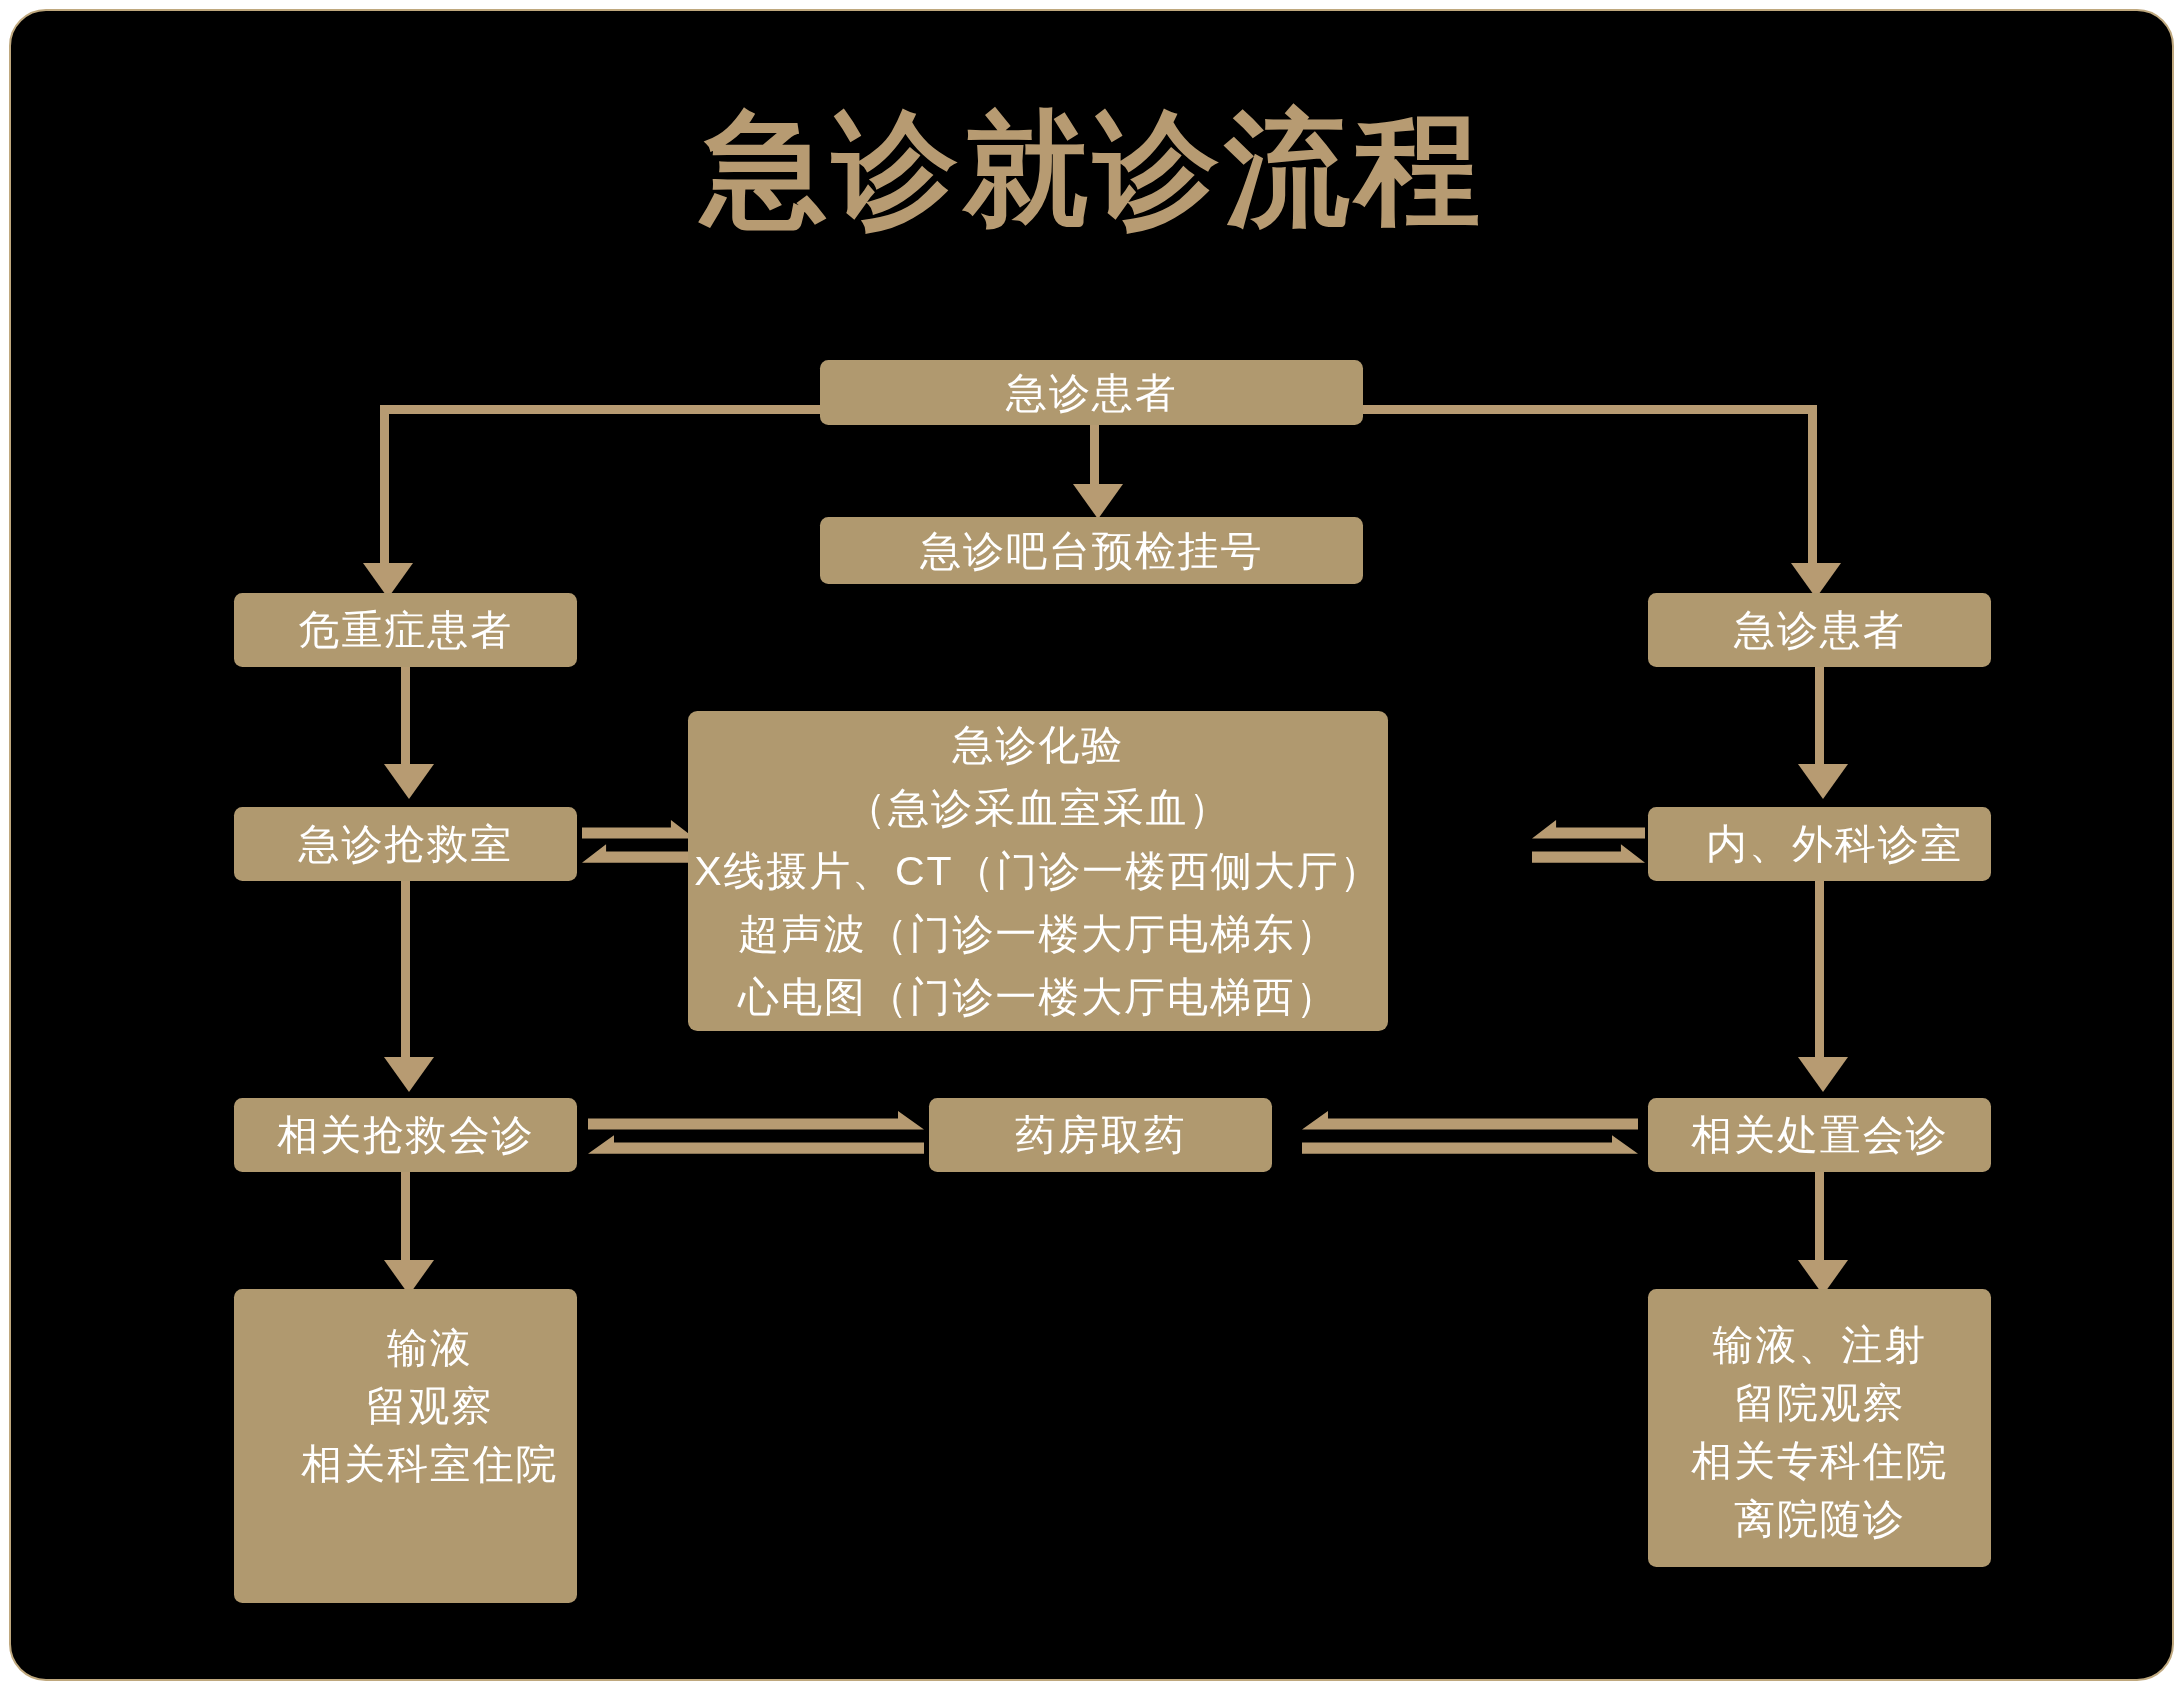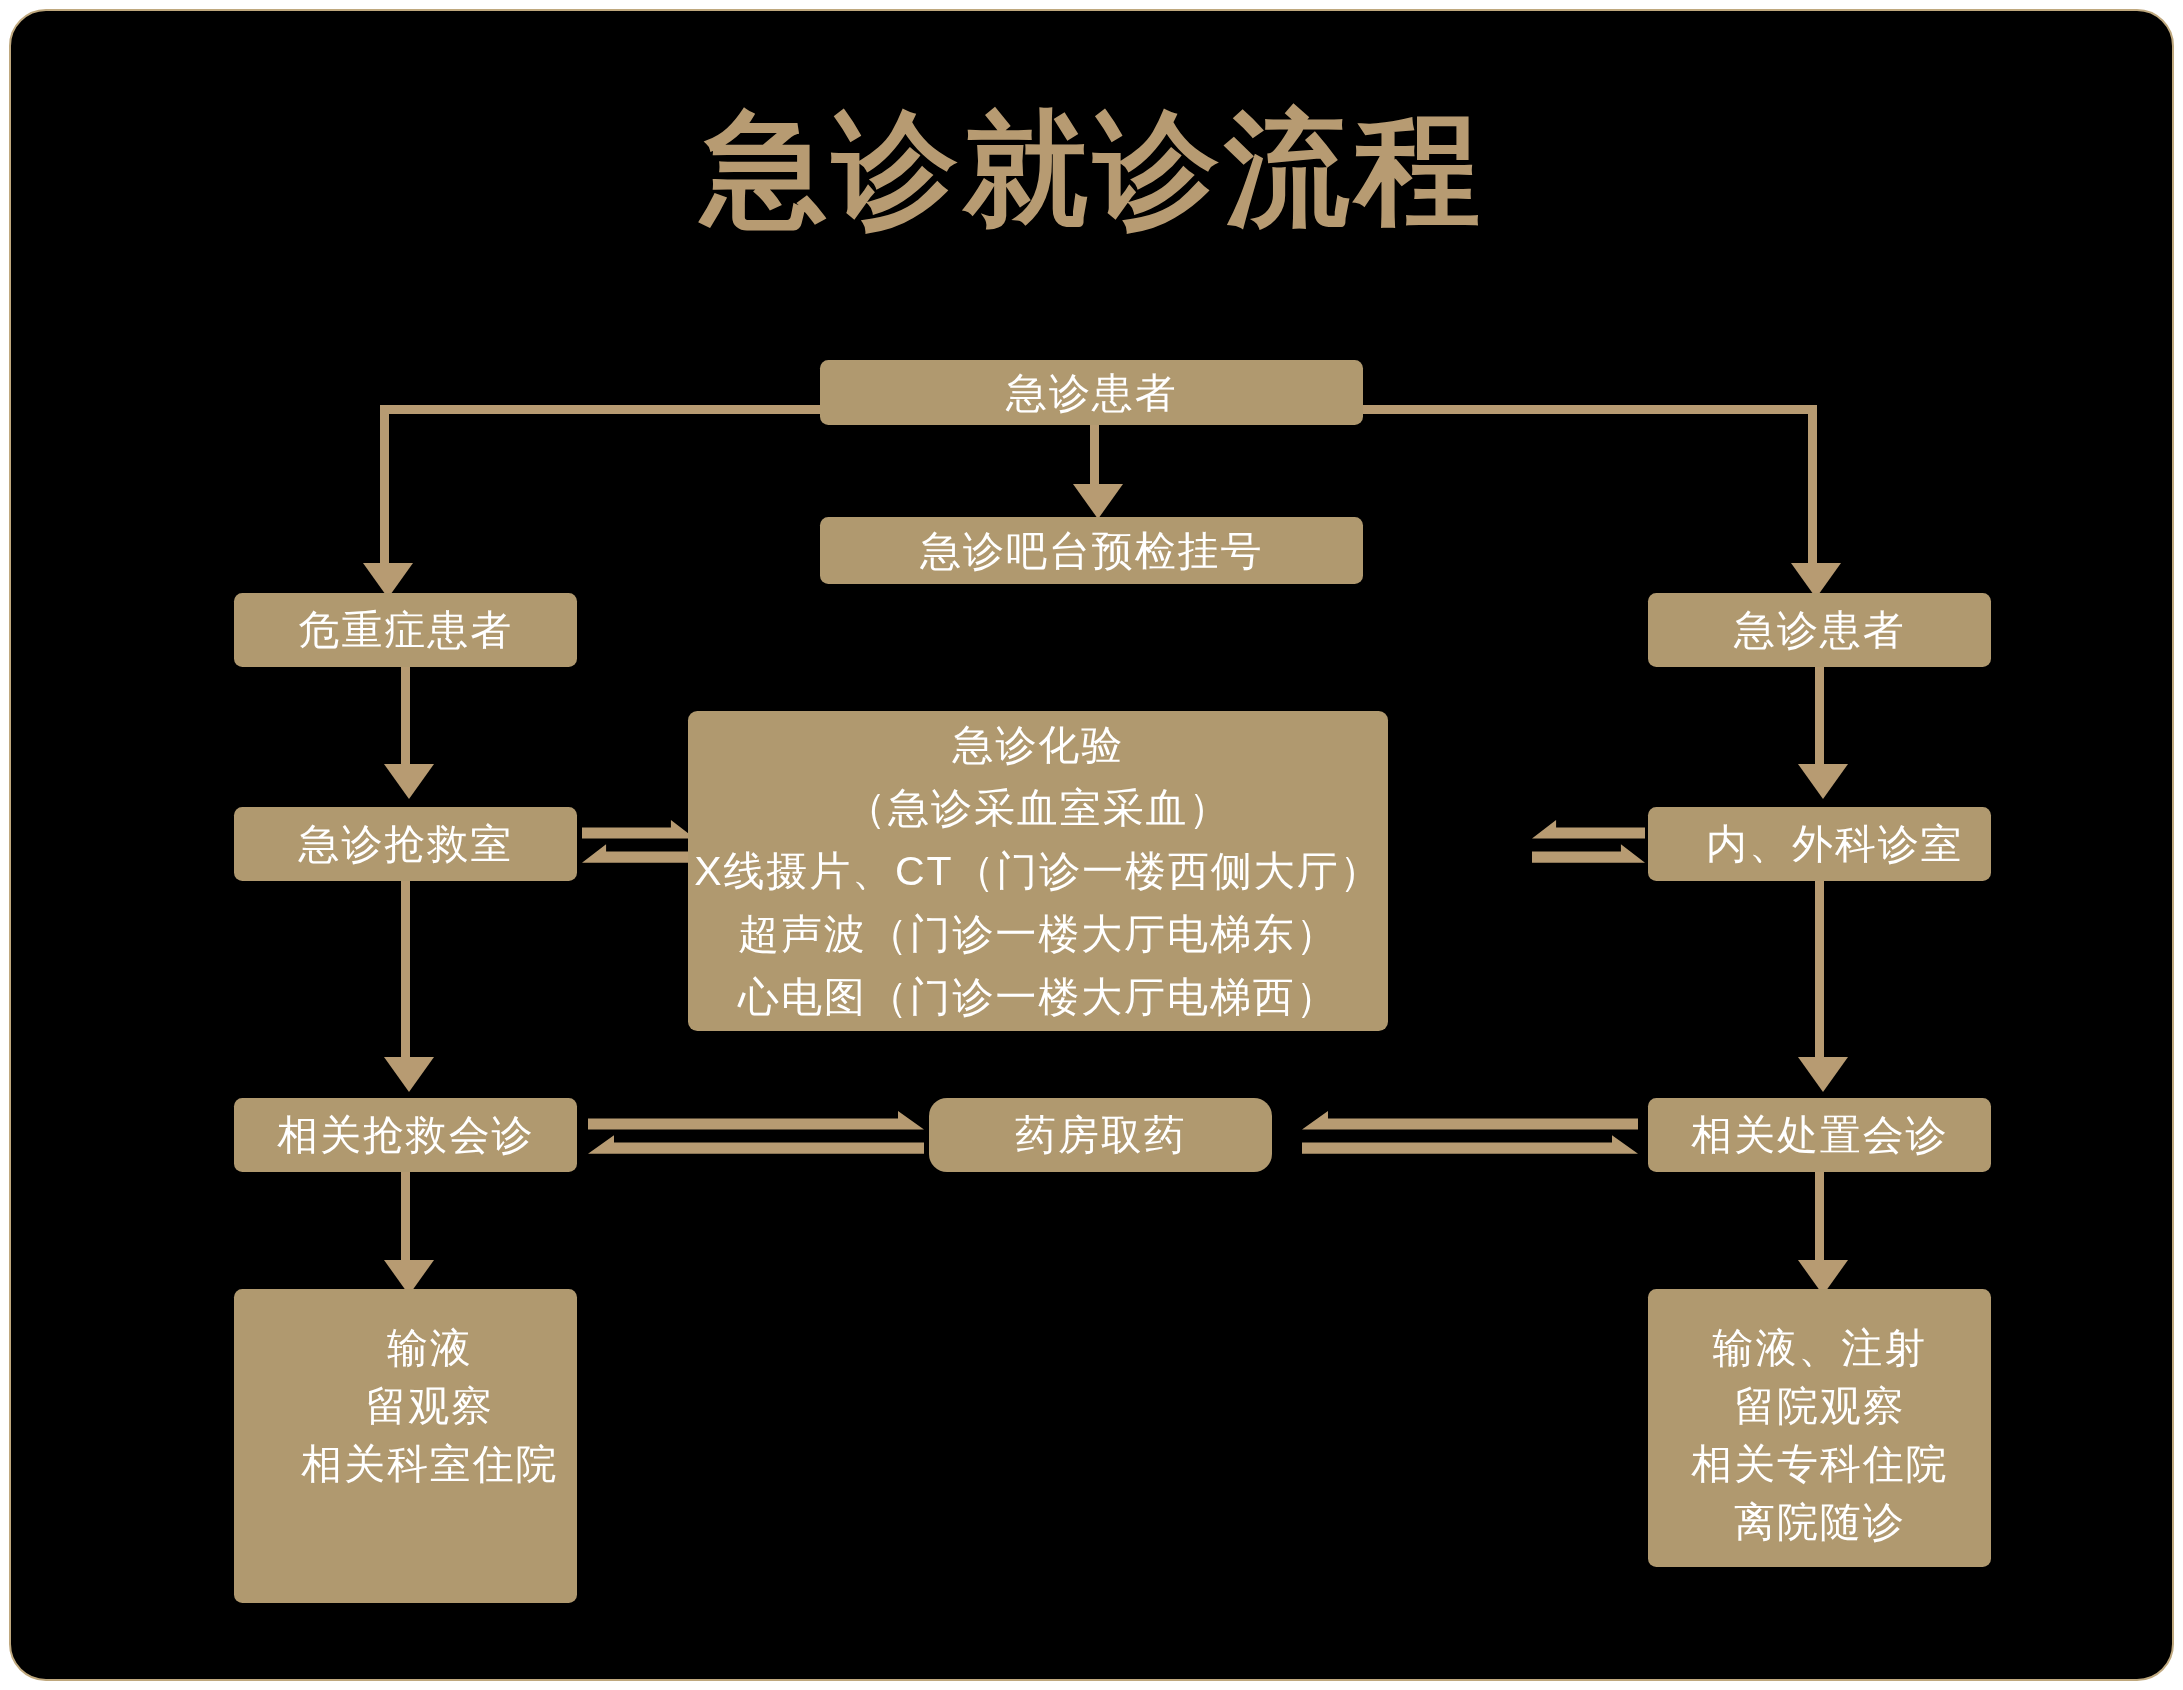--- a/index.html
+++ b/index.html
@@ -145,21 +145,21 @@
 心电图（门诊一楼大厅电梯西）</div>
 
     <div class="vline" style="left:390px; top:870px; height:186px;"></div>
     <div class="arrowhead-down" style="left:373px; top:1046px;"></div>
 
     <div class="vline" style="left:1804px; top:870px; height:186px;"></div>
     <div class="arrowhead-down" style="left:1787px; top:1046px;"></div>
 
     <div class="box small" style="left:223px; top:1087px; width:343px; height:74px;">相关抢救会诊</div>
 
-    <div class="box small" style="left:918px; top:1087px; width:343px; height:74px;border-radius:18px;">药房取药</div>
+    <div class="box small" style="left:918px; top:1087px; width:343px; height:74px;">药房取药</div>
 
     <div class="box small" style="left:1637px; top:1087px; width:343px; height:74px;">相关处置会诊</div>
 
     <div class="biarrow" style="left:577px; top:1100px; width:336px; height:52px;">
       <svg width="336" height="52" viewBox="0 0 362 56">
         <path d="M0 8 L334 8 L334 0 L362 20 L0 20 Z" fill="#b79b72"></path>
         <path d="M362 34 L28 34 L28 26 L0 46 L362 46 Z" fill="#b79b72"></path>
       </svg>
     </div>
 
@@ -173,20 +173,20 @@
     <div class="vline" style="left:390px; top:1161px; height:97px;"></div>
     <div class="arrowhead-down" style="left:373px; top:1249px;"></div>
 
     <div class="vline" style="left:1804px; top:1161px; height:97px;"></div>
     <div class="arrowhead-down" style="left:1787px; top:1249px;"></div>
 
     <div class="box small" style="left:223px; top:1278px; width:343px; height:314px; align-items:flex-start; padding-top:30px;padding-left:48px;">输液
 留观察
 相关科室住院</div>
 
-    <div class="box small" style="left:1637px; top:1278px; width:343px; height:278px; align-items:flex-start; padding-top:30px;">输液、注射
+    <div class="box small" style="left:1637px; top:1278px; width:343px; height:278px; align-items:flex-start; padding-top:30px;font-family:Liberation Mono, monospace;">输液、注射
 留院观察
 相关专科住院
 离院随诊</div>
 
   </div>
 </div>
 
 
 </body></html>

